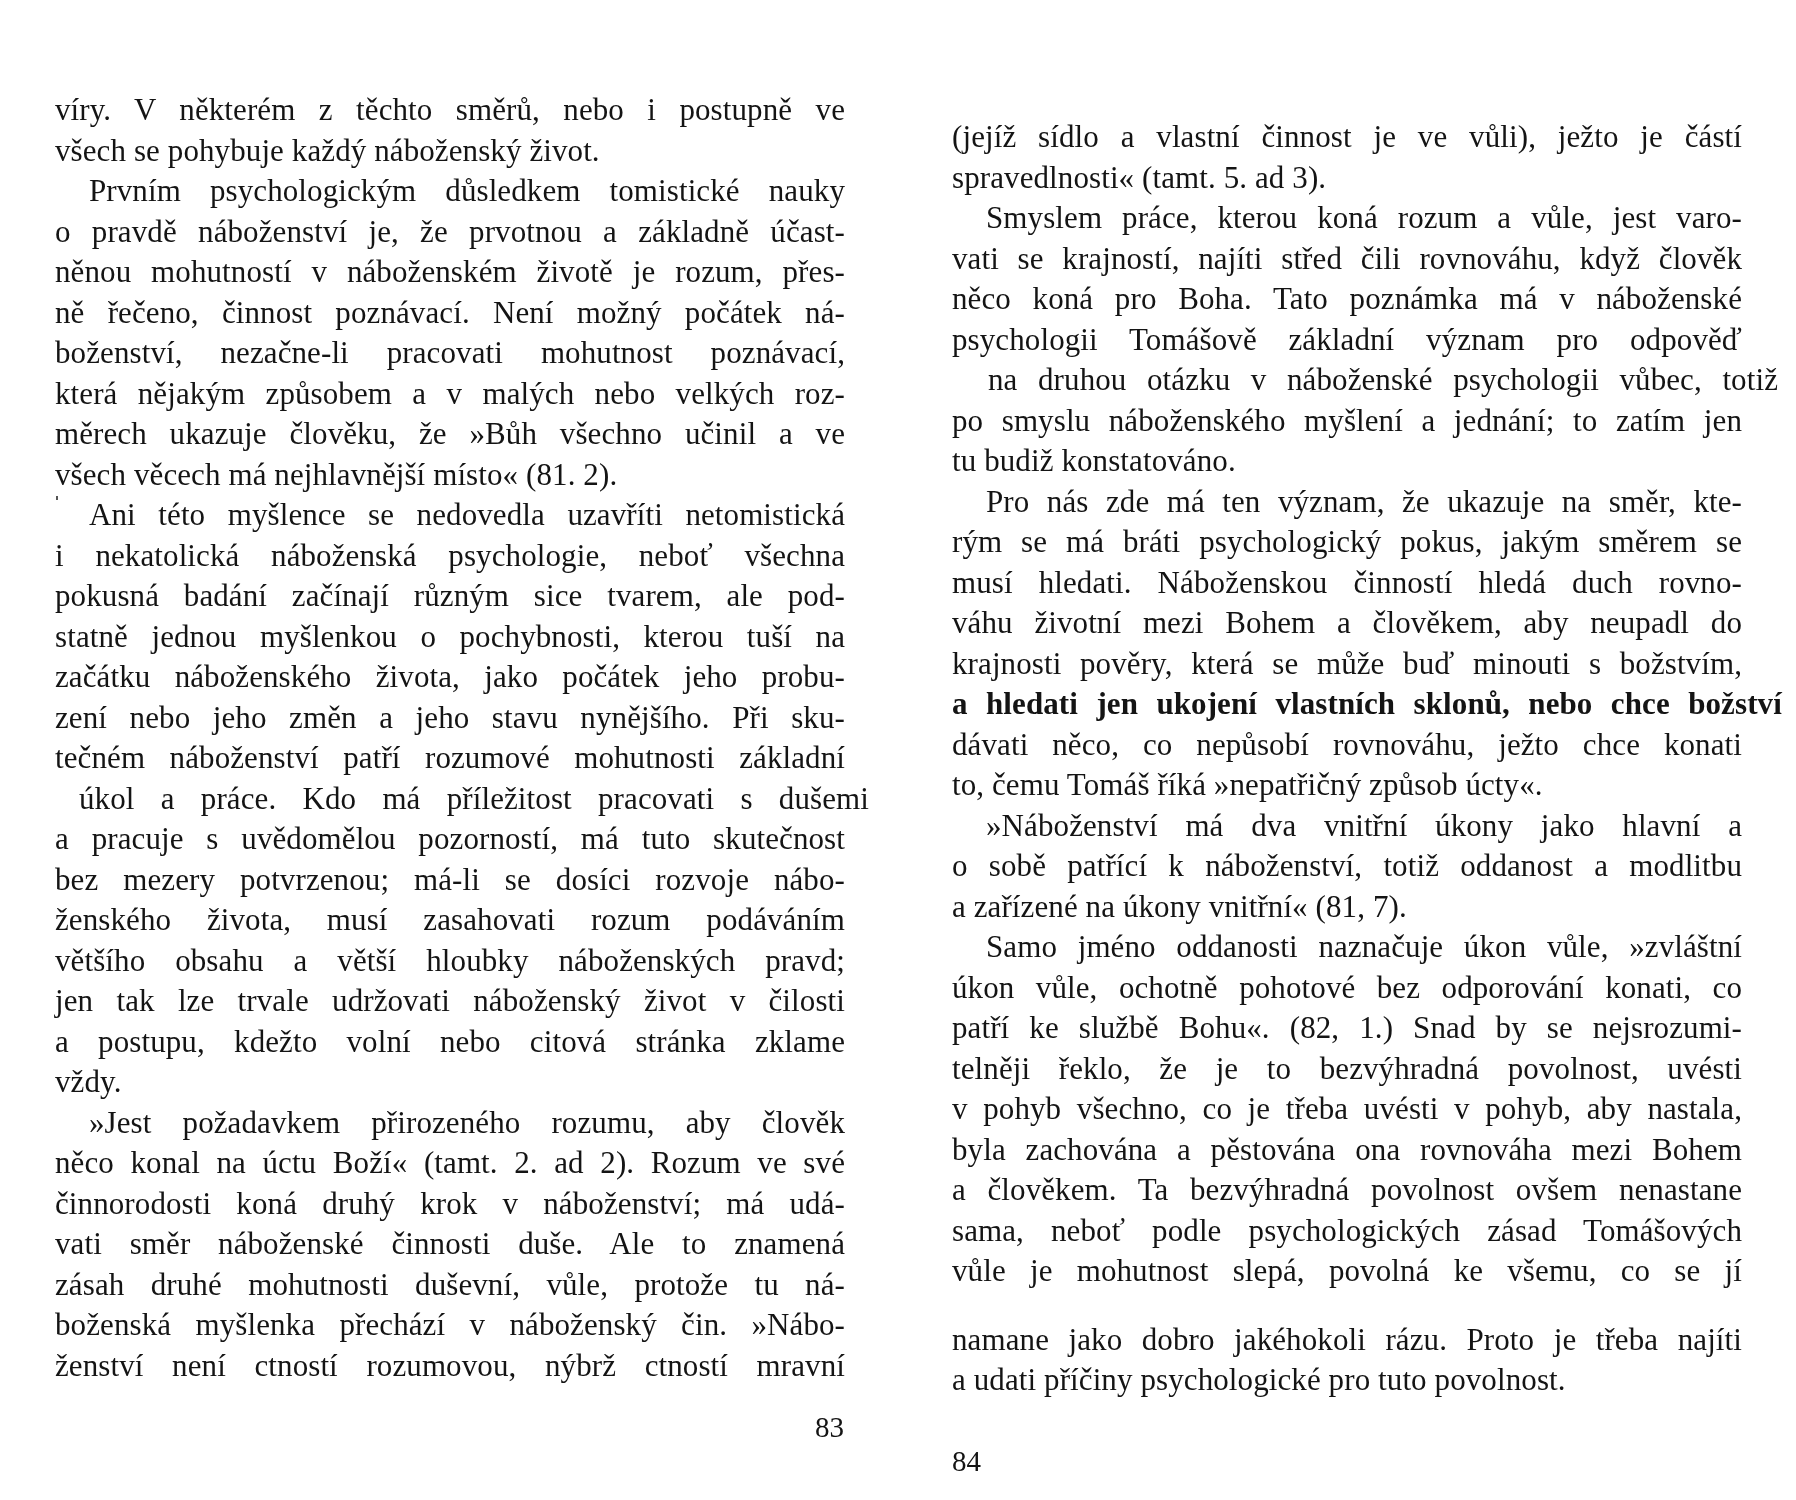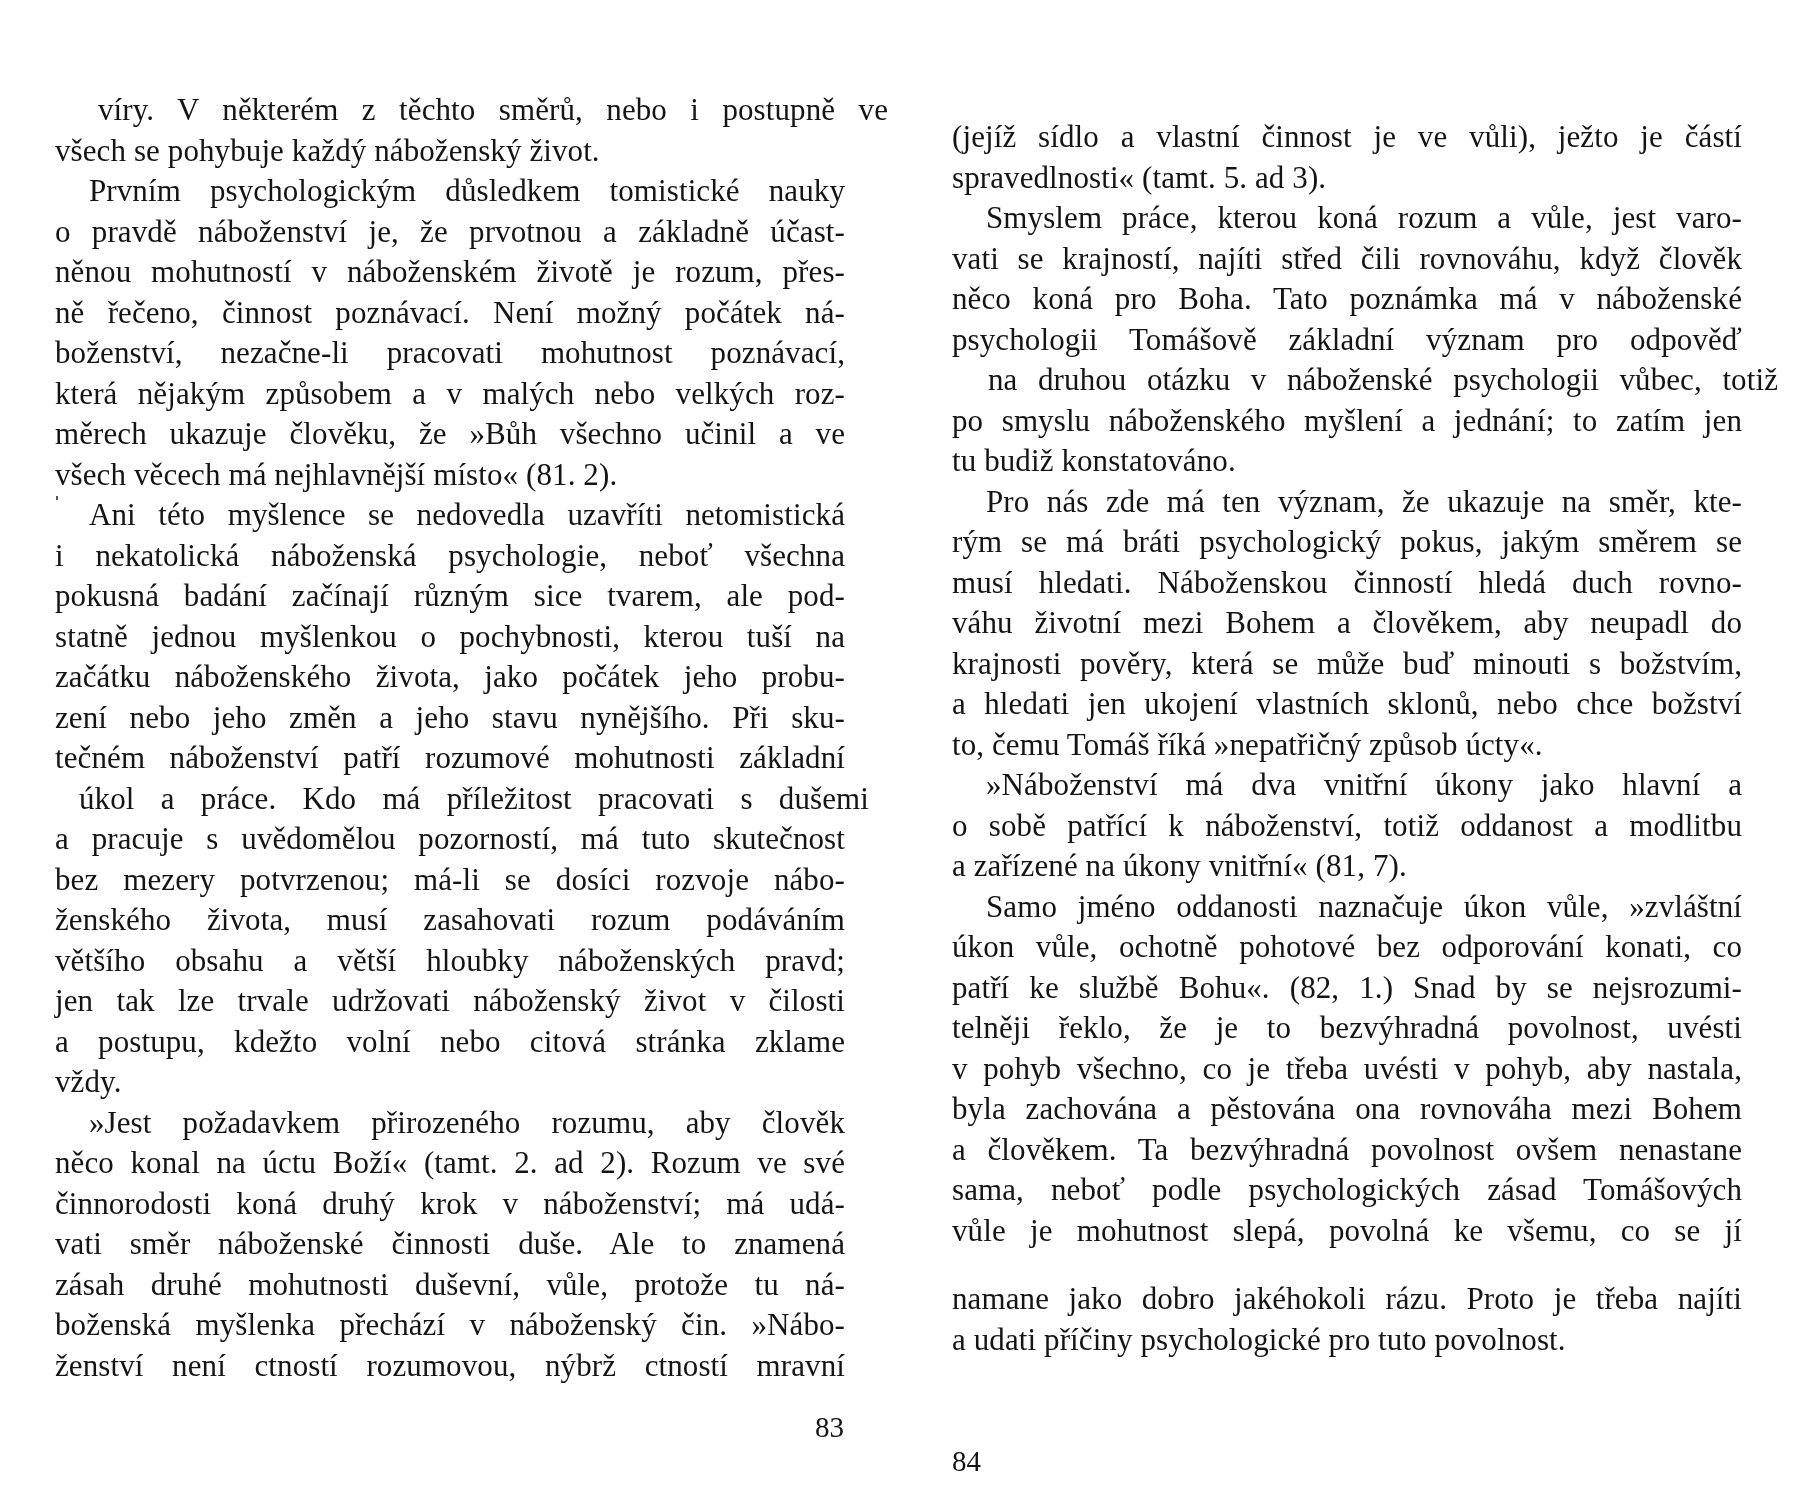--- a/index.html
+++ b/index.html
@@ -32,21 +32,21 @@
     line-height: 30px;
   }
   #pagenum-left { left: 800px; top: 1412px; width: 44px; text-align: right; }
   #pagenum-right { left: 952px; top: 1446px; }
   .stray { position: absolute; left: 56px; top: 496px; width: 2px; height: 4px; background: #555; }
 </style>
 </head>
 <body>
 
 <div class="page" id="page-left">
-    <span class="line" style="text-align: left; text-align-last: left; word-spacing: 15.533px; margin-left: 43px;">víry. V některém z těchto směrů, nebo i postupně ve</span>
+    <span class="line" style="text-align: left; text-align-last: left; word-spacing: 15.533px;">víry. V některém z těchto směrů, nebo i postupně ve</span>
     <span class="line last" style="text-align: left; text-align-last: left;">všech se pohybuje každý náboženský život.</span>
     <span class="line indent" style="text-align: left; text-align-last: left; word-spacing: 21.1914px;">Prvním psychologickým důsledkem tomistické nauky</span>
     <span class="line" style="text-align: left; text-align-last: left; word-spacing: 13.3965px;">o pravdě náboženství je, že prvotnou a základně účast-</span>
     <span class="line" style="text-align: left; text-align-last: left; word-spacing: 11.9888px;">něnou mohutností v náboženském životě je rozum, přes-</span>
     <span class="line" style="text-align: left; text-align-last: left; word-spacing: 15.3393px;">ně řečeno, činnost poznávací. Není možný počátek ná-</span>
     <span class="line" style="text-align: left; text-align-last: left; word-spacing: 30.0664px;">boženství, nezačne-li pracovati mohutnost poznávací,</span>
     <span class="line" style="text-align: left; text-align-last: left; word-spacing: 12.4629px;">která nějakým způsobem a v malých nebo velkých roz-</span>
     <span class="line" style="text-align: left; text-align-last: left; word-spacing: 14.9395px;">měrech ukazuje člověku, že »Bůh všechno učinil a ve</span>
     <span class="line last" style="text-align: left; text-align-last: left;">všech věcech má nejhlavnější místo« (81. 2).</span>
     <span class="line indent" style="text-align: left; text-align-last: left; word-spacing: 14.6562px;">Ani této myšlence se nedovedla uzavříti netomistická</span>
@@ -83,21 +83,22 @@
     <span class="line" style="text-align: left; text-align-last: left; word-spacing: 13.7949px;">něco koná pro Boha. Tato poznámka má v náboženské</span>
     <span class="line" style="text-align: left; text-align-last: left; word-spacing: 23.9219px;">psychologii Tomášově základní význam pro odpověď</span>
     <span class="line" style="text-align: left; text-align-last: left; word-spacing: 12.7143px; margin-left: 36px;">na druhou otázku v náboženské psychologii vůbec, totiž</span>
     <span class="line" style="text-align: left; text-align-last: left; word-spacing: 10.6895px;">po smyslu náboženského myšlení a jednání; to zatím jen</span>
     <span class="line last" style="text-align: left; text-align-last: left;">tu budiž konstatováno.</span>
     <span class="line indent" style="text-align: center; text-align-last: left; word-spacing: 9.62344px;">Pro nás zde má ten význam, že ukazuje na směr, kte-</span>
     <span class="line" style="text-align: left; text-align-last: left; word-spacing: 11.0371px;">rým se má bráti psychologický pokus, jakým směrem se</span>
     <span class="line" style="text-align: left; text-align-last: left; word-spacing: 18.1615px;">musí hledati. Náboženskou činností hledá duch rovno-</span>
     <span class="line" style="text-align: left; text-align-last: left; word-spacing: 13.8672px;">váhu životní mezi Bohem a člověkem, aby neupadl do</span>
     <span class="line" style="text-align: left; text-align-last: left; word-spacing: 10.7891px;">krajnosti pověry, která se může buď minouti s božstvím,</span>
-    <span class="line" style="text-align: right; text-align-last: left; word-spacing: 10.5488px;">a hledati jen ukojení vlastních sklonů, nebo chce božství</span>
+    <span class="line" style="text-align: right; text-align-last: left; word-spacing: 10.5488px; font-weight: bold;">a hledati jen ukojení vlastních sklonů, nebo chce božství</span>
+    <span class="line" style="text-align: left; text-align-last: left; word-spacing: 16.0558px;">dávati něco, co nepůsobí rovnováhu, ježto chce konati</span>
     <span class="line last" style="text-align: left; text-align-last: left;">to, čemu Tomáš říká »nepatřičný způsob úcty«.</span>
     <span class="line indent" style="text-align: left; text-align-last: left; word-spacing: 19.8817px;">»Náboženství má dva vnitřní úkony jako hlavní a</span>
     <span class="line" style="text-align: left; text-align-last: left; word-spacing: 13.3652px;">o sobě patřící k náboženství, totiž oddanost a modlitbu</span>
     <span class="line last" style="text-align: left; text-align-last: left;">a zařízené na úkony vnitřní« (81, 7).</span>
     <span class="line indent" style="text-align: left; text-align-last: left; word-spacing: 12.7995px;">Samo jméno oddanosti naznačuje úkon vůle, »zvláštní</span>
     <span class="line" style="text-align: left; text-align-last: left; word-spacing: 13.5871px;">úkon vůle, ochotně pohotové bez odporování konati, co</span>
     <span class="line" style="text-align: left; text-align-last: left; word-spacing: 12.1788px;">patří ke službě Bohu«. (82, 1.) Snad by se nejsrozumi-</span>
     <span class="line" style="text-align: left; text-align-last: left; word-spacing: 20.7254px;">telněji řeklo, že je to bezvýhradná povolnost, uvésti</span>
     <span class="line" style="text-align: left; text-align-last: left; word-spacing: 7.75px;">v pohyb všechno, co je třeba uvésti v pohyb, aby nastala,</span>
     <span class="line" style="text-align: left; text-align-last: left; word-spacing: 11.9085px;">byla zachována a pěstována ona rovnováha mezi Bohem</span>

